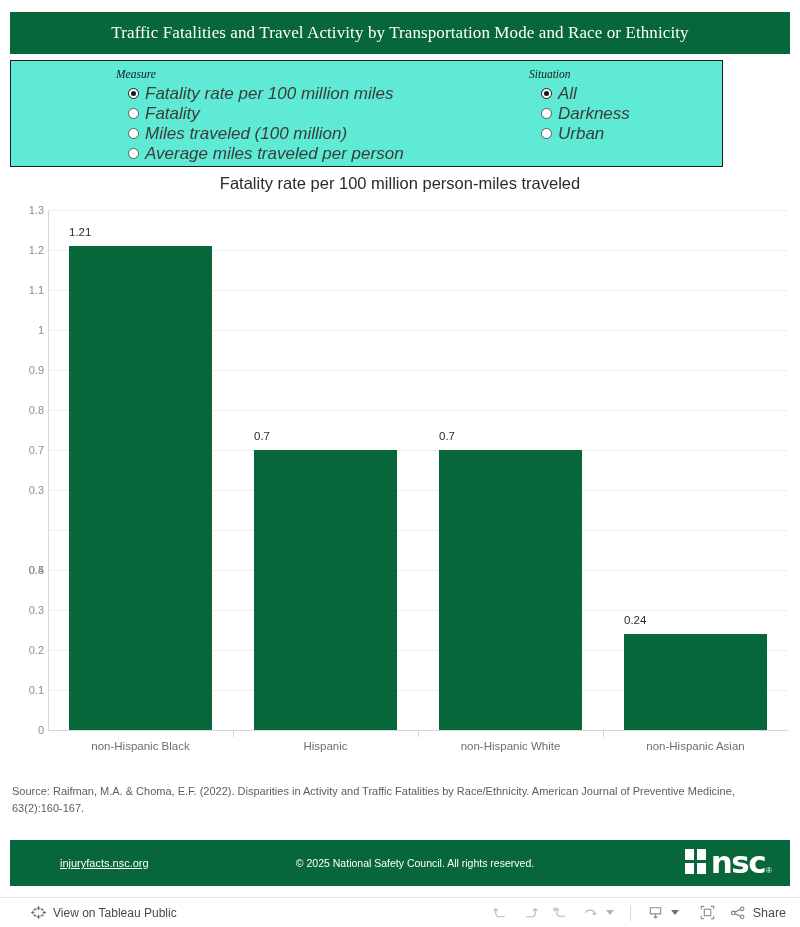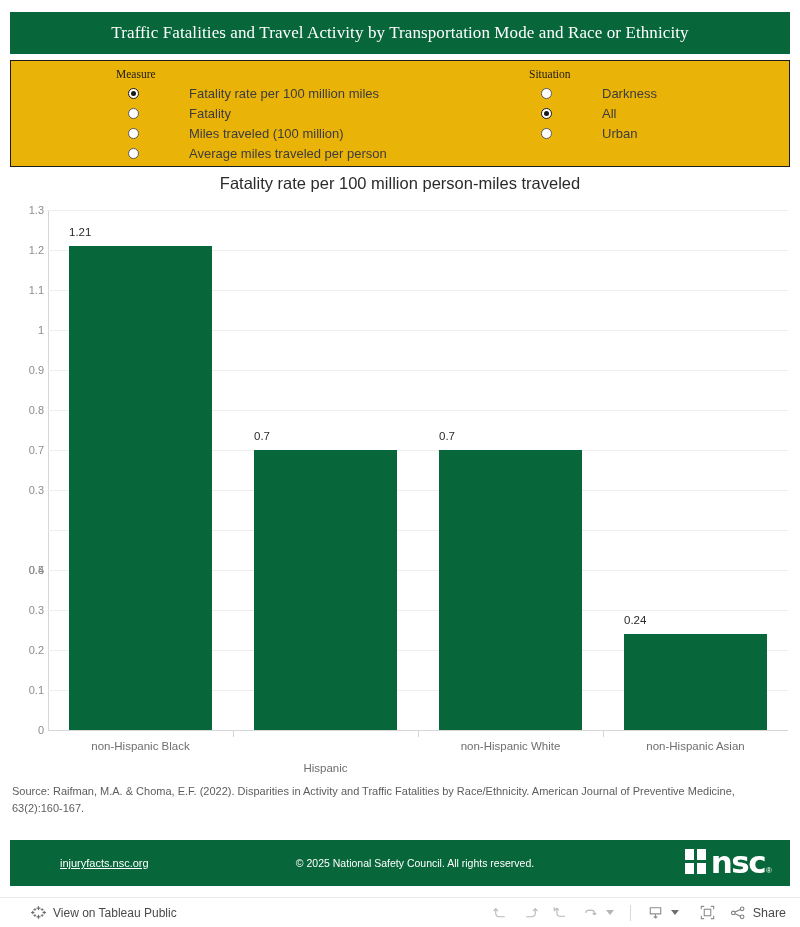--- a/index.html
+++ b/index.html
@@ -33,23 +33,24 @@
     font-weight: 400;
     letter-spacing: 0.1px;
     white-space: nowrap;
     font-family: Liberation Serif, serif;
   }
 
   
   .controls-panel {
     position: absolute;
     left: 10px; top: 60px;
-    width: 780px; height: 107px;
-    background: #eab308;
+    width: 713px; height: 107px;
+    background: #5eead4;
     border: 1px solid #1c1c1c;
+    font-style: italic;
   }
   .control-group { position: absolute; top: 7px; }
   .control-group.measure   { left: 105px; width: 250px; }
   .control-group.mode      { left: 350px; width: 160px; }
   .control-group.situation { left: 518px; width: 160px; }
 
   .group-label {
     font-family: "Liberation Serif", serif;
     font-size: 11.5px;
     color: #1a1a1a;
@@ -75,25 +76,24 @@
   .radio-row.selected .radio-dot { border-color: #1a1a1a; }
   .radio-row.selected .radio-dot::after {
     content: "";
     position: absolute;
     left: 2px; top: 2px;
     width: 5px; height: 5px;
     border-radius: 50%;
     background: #1a1a1a;
   }
   .radio-label {
-    font-size: 13px;
+    font-size: 17px;
     color: #3c3c3c;
     white-space: nowrap;
     line-height: 1;
-    margin-left: 44px;
   }
 
   
   .chart-wrap {
     position: absolute;
     left: 0; top: 170px;
     width: 788px; height: 600px;
   }
   .chart-title {
     position: absolute;
@@ -314,27 +314,27 @@
       </div>
       <div class="radio-row">
         <span class="radio-dot"></span>
         <span class="radio-label">Average miles traveled per person</span>
       </div>
     </div>
 
 
     <div class="control-group situation">
       <div class="group-label">Situation</div>
+      <div class="radio-row selected">
+        <span class="radio-dot"></span>
+        <span class="radio-label">All</span>
+      </div>
       <div class="radio-row">
         <span class="radio-dot"></span>
         <span class="radio-label">Darkness</span>
-      </div>
-      <div class="radio-row selected">
-        <span class="radio-dot"></span>
-        <span class="radio-label">All</span>
       </div>
       <div class="radio-row">
         <span class="radio-dot"></span>
         <span class="radio-label">Urban</span>
       </div>
     </div>
 
   </div>
 
   <div class="chart-wrap">
@@ -367,21 +367,21 @@
         <div class="ytick" style="top: 80px;">1.1</div>
         <div class="gridline" style="top: 40px;"></div>
         <div class="ytick" style="top: 40px;">1.2</div>
         <div class="gridline" style="top: 0px;"></div>
         <div class="ytick" style="top: 0px;">1.3</div>
         <div class="bar" style="left: 21px; width: 143px; height: 484px; background: rgb(7, 102, 58);"></div>
         <div class="bar-value" style="left: 21px; width: 143px; top: 16px;">1.21</div>
         <div class="xtick" style="left: 0px; width: 185px;">non-Hispanic Black</div>
         <div class="bar" style="left: 206px; width: 143px; height: 280px; background: rgb(7, 102, 58);"></div>
         <div class="bar-value" style="left: 206px; width: 143px; top: 220px;">0.7</div>
-        <div class="xtick" style="left: 185px; width: 185px; margin-top: 22px;">Hispanic</div>
+        <div class="xtick" style="left: 185px; width: 185px;">Hispanic</div>
         <div class="cat-sep" style="left: 185px;"></div>
         <div class="bar" style="left: 391px; width: 143px; height: 280px; background: rgb(7, 102, 58);"></div>
         <div class="bar-value" style="left: 391px; width: 143px; top: 220px;">0.7</div>
         <div class="xtick" style="left: 370px; width: 185px;">non-Hispanic White</div>
         <div class="cat-sep" style="left: 370px;"></div>
         <div class="bar" style="left: 576px; width: 143px; height: 96px; background: rgb(7, 102, 58);"></div>
         <div class="bar-value" style="left: 576px; width: 143px; top: 404px;">0.24</div>
         <div class="xtick" style="left: 555px; width: 185px;">non-Hispanic Asian</div>
         <div class="cat-sep" style="left: 555px;"></div>
       </div>

